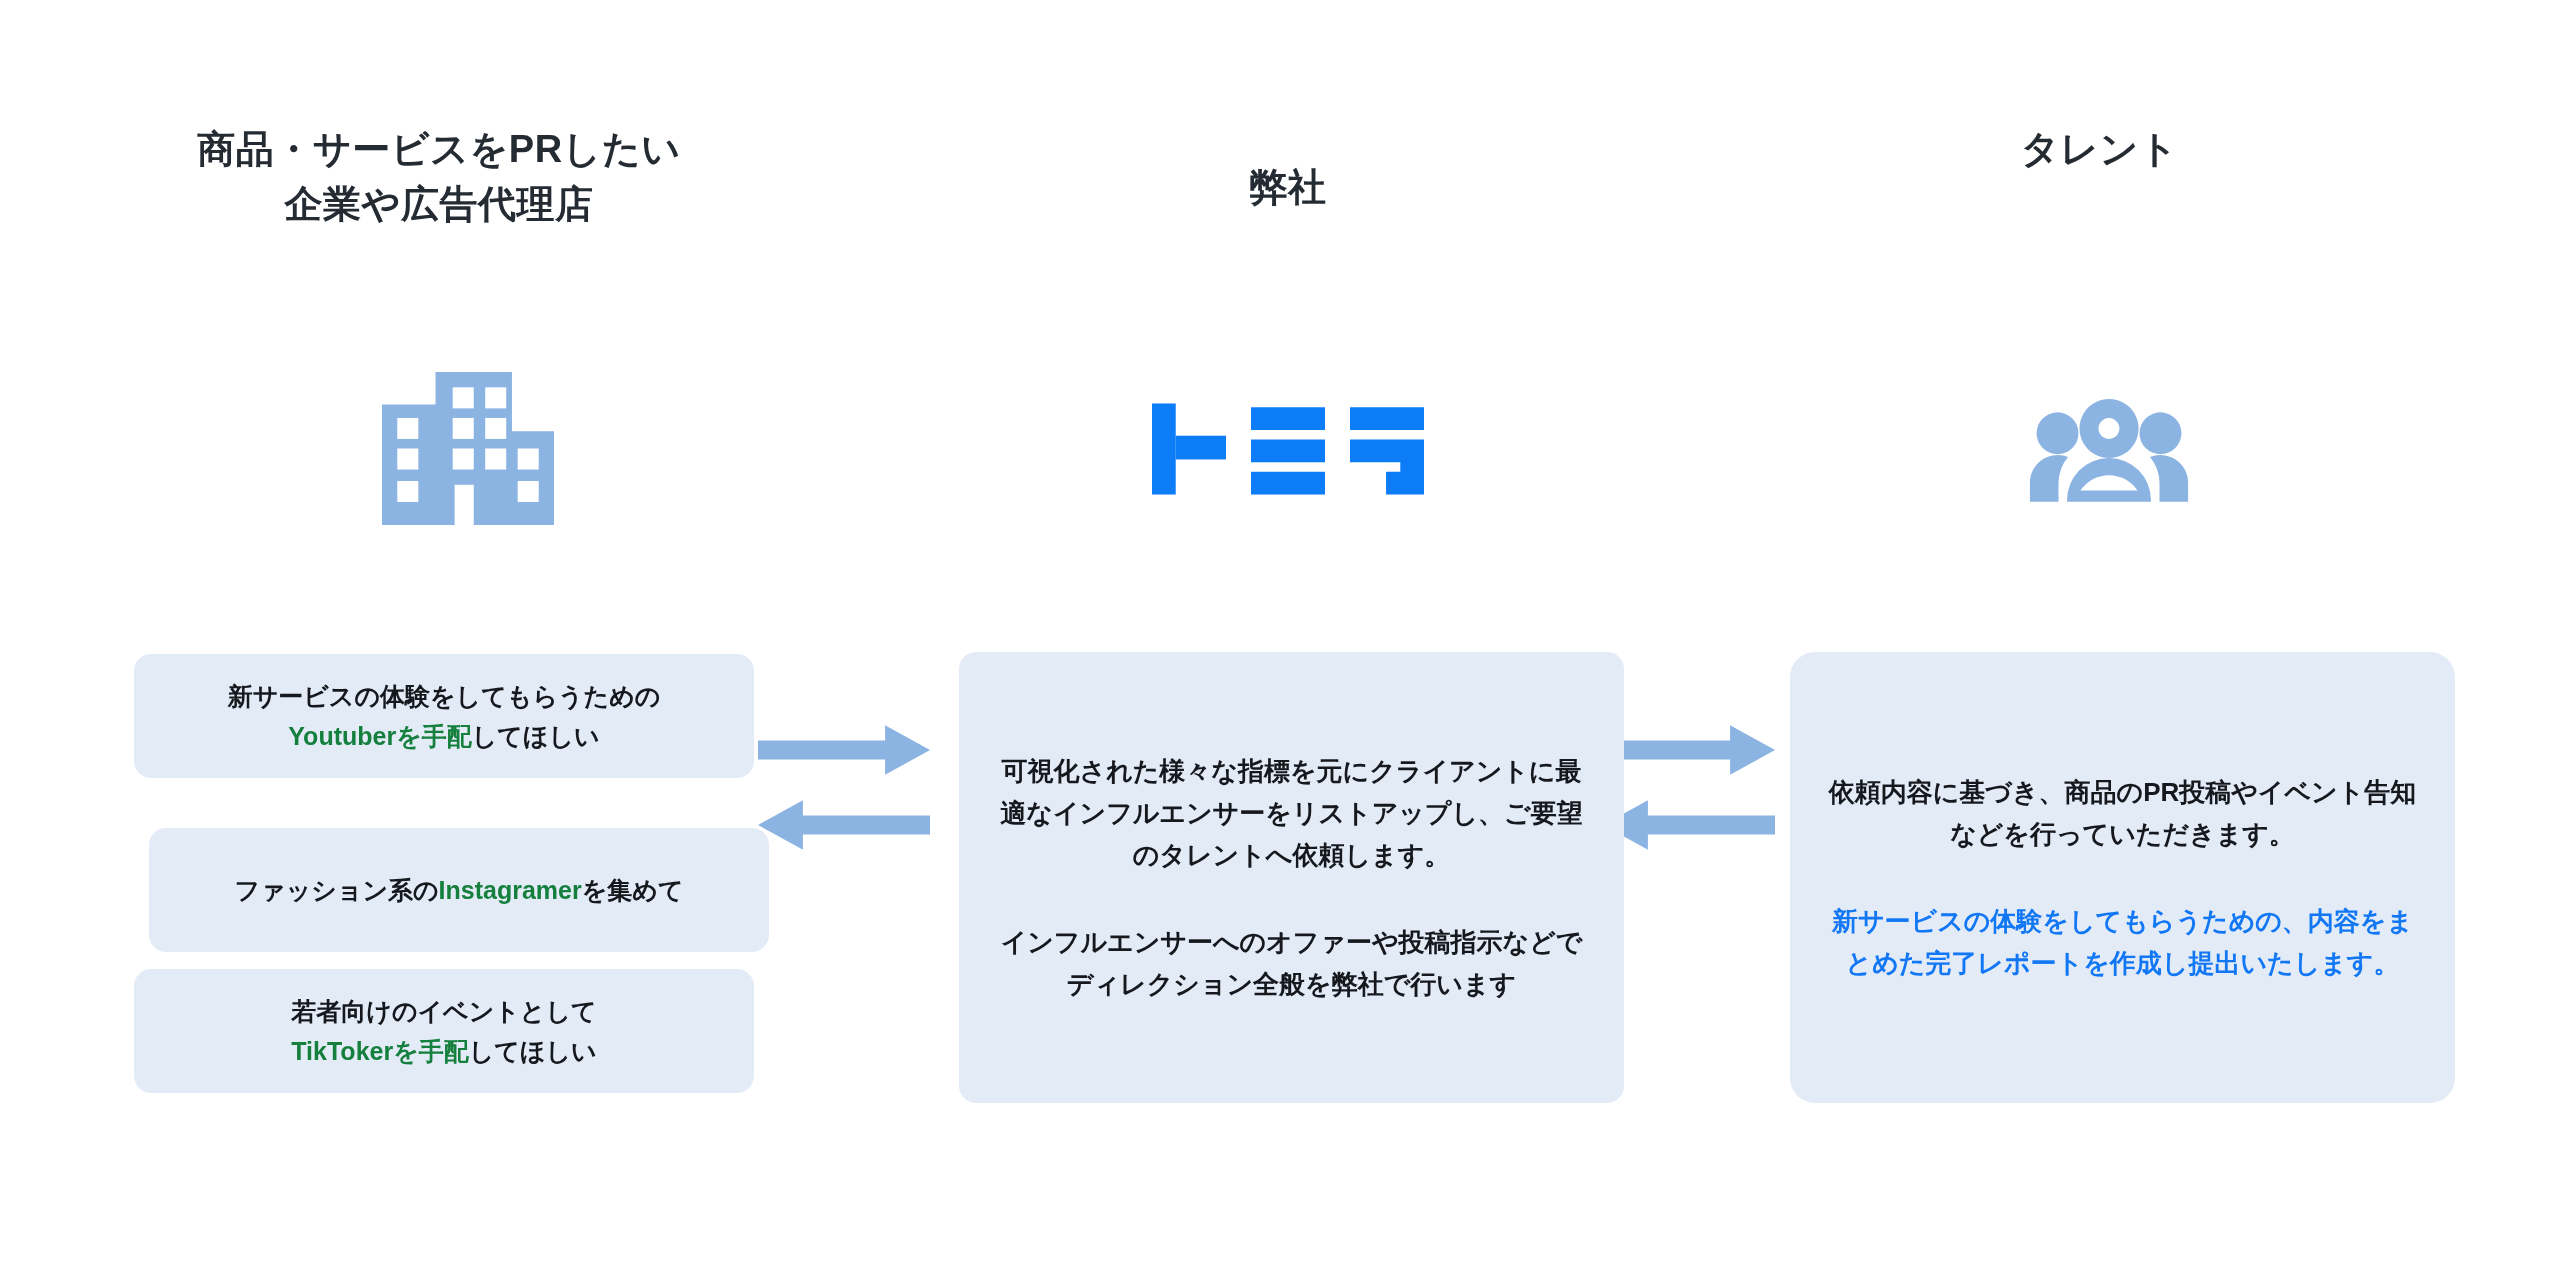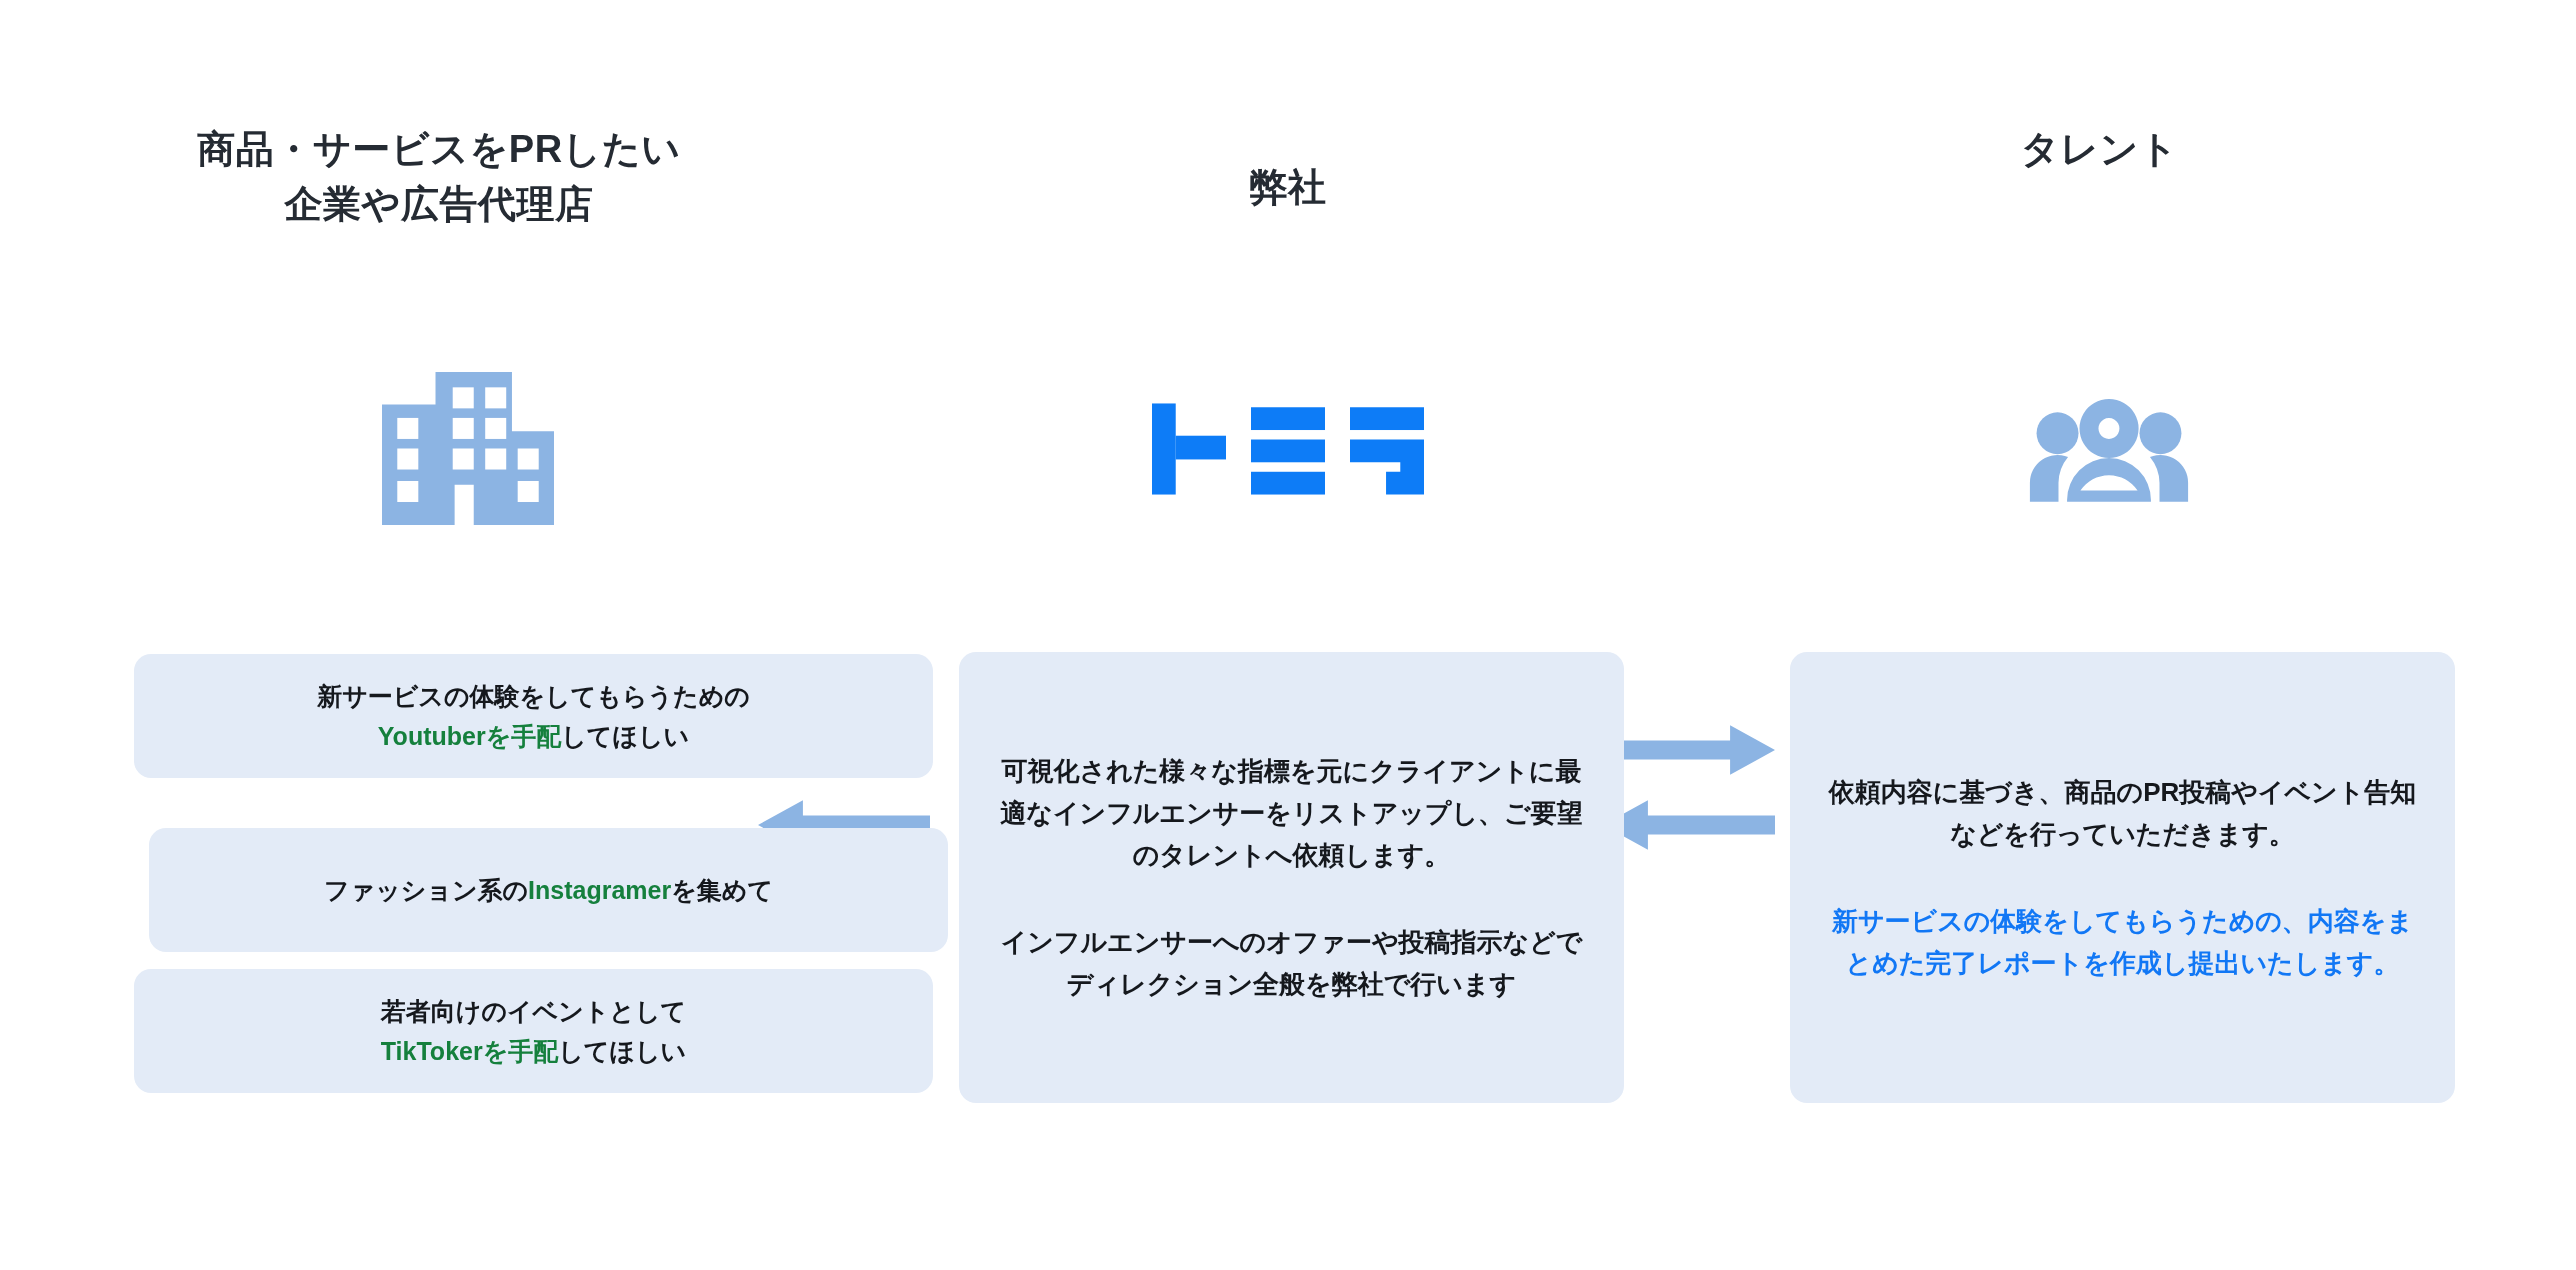--- a/index.html
+++ b/index.html
@@ -84,21 +84,21 @@
   .box-text {
     font-weight: bold;
     color: #15181d;
     text-align: center;
     line-height: 1.62;
   }
 
   
   .box-small {
     left: 134px;
-    width: 799px;
+    width: 620px;
     height: 124px;
     display: flex;
     align-items: center;
     justify-content: center;
   }
   #box-1 { top: 654px; }
   #box-2 { top: 828px; margin-left: 15px; }
   #box-3 { top: 969px; }
   .box-small .box-text { font-size: 25px; }
 
@@ -107,21 +107,21 @@
     width: 665px;
     top: 652px;
     height: 451px;
     display: flex;
     flex-direction: column;
     align-items: center;
     justify-content: center;
     padding: 0 32px;
   }
   #box-center { left: 959px; }
-  #box-right  { left: 1790px; }
+  #box-right  { left: 1790px; border-radius: 25px; }
   .box-tall .box-text { font-size: 26px; }
   .para + .para { margin-top: 44px; }
 
   .accent { color: #15803d; }
   .para-accent { color: #1177f5; }
 
   svg { display: block; }
 </style>
 </head>
 <body>

